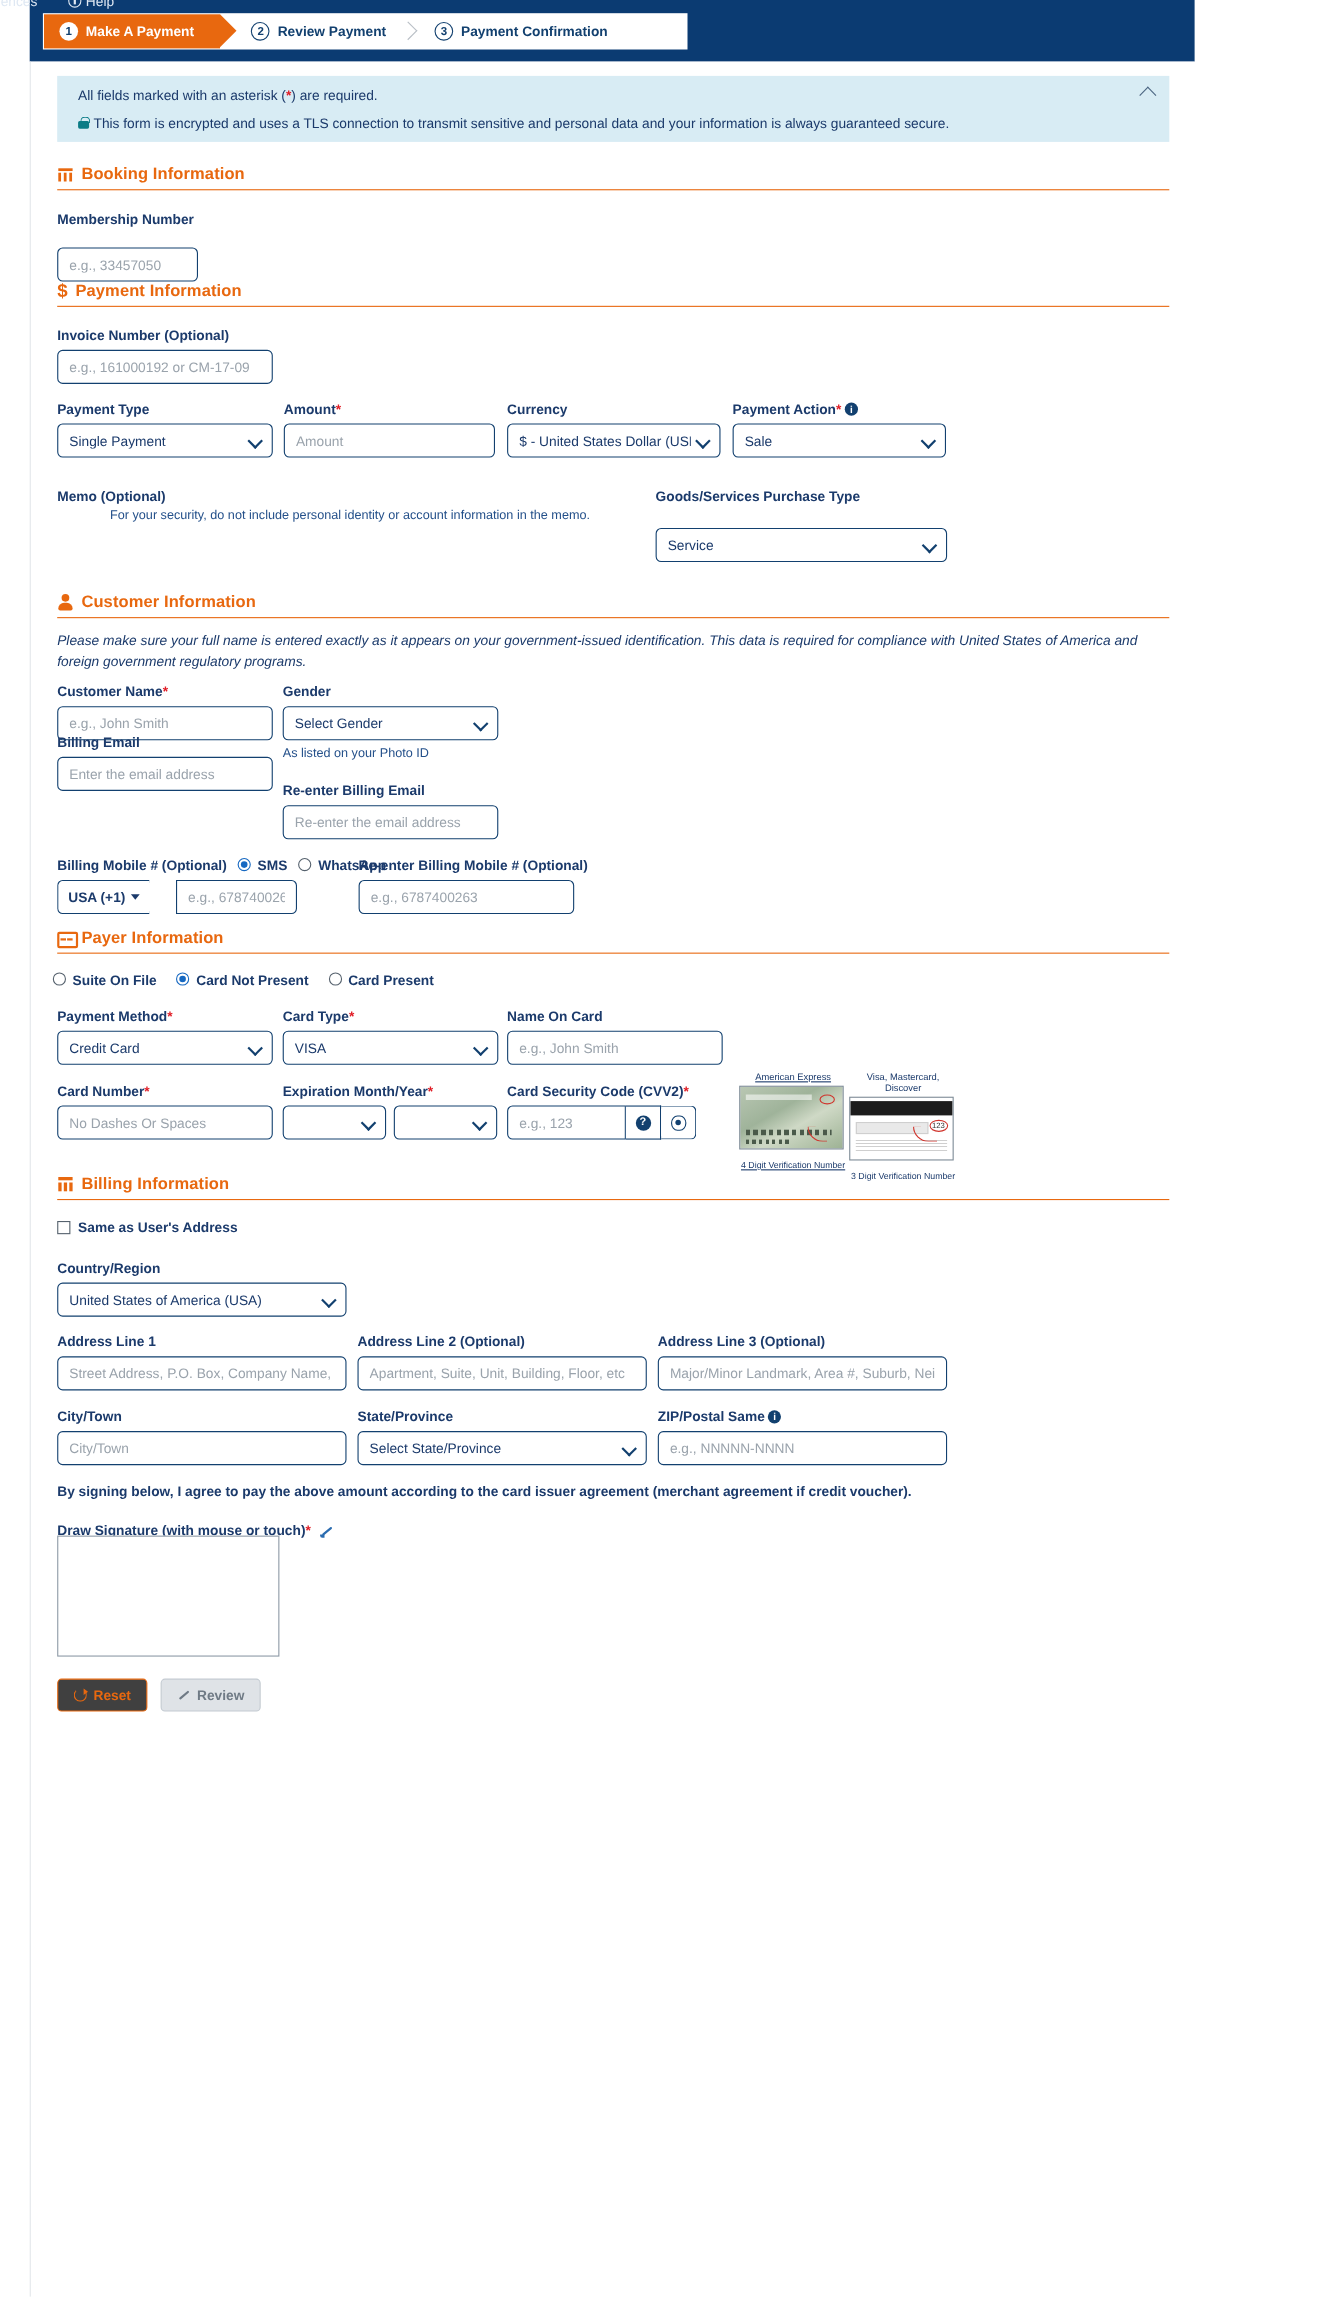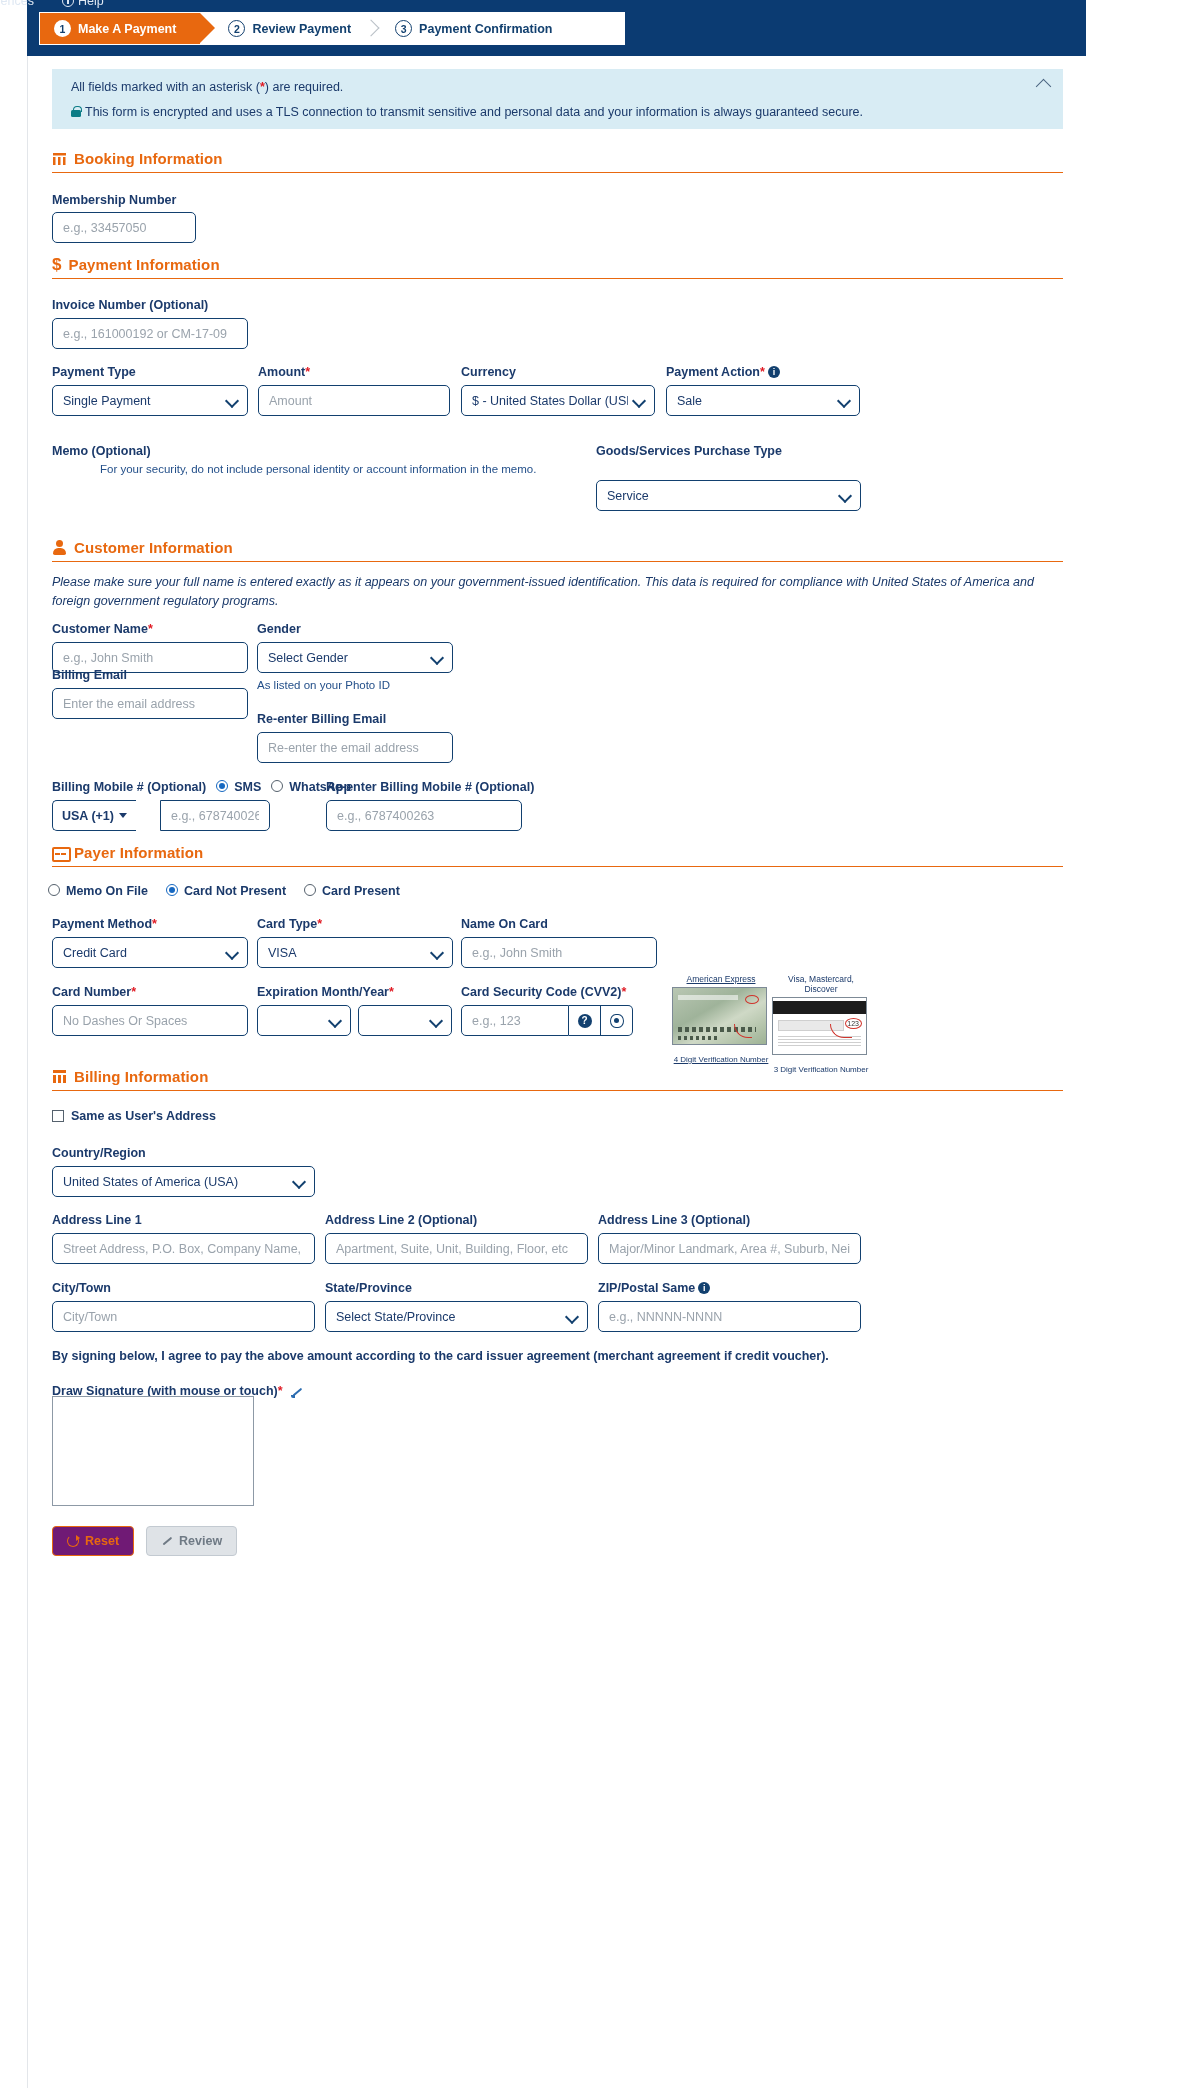--- a/index.html
+++ b/index.html
@@ -205,21 +205,21 @@
     width:202px; height:110px; border:1px solid #8d99a6; background:#fff;
   }
 
   
   .btn {
     display:inline-flex; align-items:center; gap:6px;
     height:30px; padding:0 14px; border-radius:4px;
     font-size:12.5px; font-weight:600; cursor:pointer;
     font-family:"Liberation Sans", sans-serif;
   }
-  .btn-reset { background:#701a75; border:1px solid #e8680f; color:#e8680f; }
+  .btn-reset { background:#404040; border:1px solid #e8680f; color:#e8680f; }
   .btn-review { background:#dfe3e7; border:1px solid #c3cad1; color:#6f7a85; }
 
   
   .i-circ {
     display:inline-block; width:12px; height:12px; border-radius:50%;
     background:#12406f; color:#fff; font-size:9px; font-weight:700;
     text-align:center; line-height:12px; vertical-align:1px; margin-left:3px;
     font-style:normal;
   }
 
@@ -390,21 +390,21 @@
 <div class="sec" style="top:150px;">
   <div class="sec-title">
     <span class="sec-ico ico-building"></span>
     <span>Booking Information</span>
   </div>
   <div class="sec-rule"></div>
 </div>
 
 <div style="position:absolute;left:52px;top:193px;width:260px;">
   <div class="fl">Membership Number</div>
-  <input class="ctl" style="margin-top: 5px; width: 144px;" placeholder="e.g., 33457050">
+  <input class="ctl" style="margin-top: 18px; width: 128px;" placeholder="e.g., 33457050">
 </div>
 
 <div class="sec" style="top:256px;">
   <div class="sec-title">
     <span class="dollar-ico">$</span>
     <span>Payment Information</span>
   </div>
   <div class="sec-rule"></div>
 </div>
 
@@ -530,21 +530,21 @@
   <div class="sec-title">
     <span class="sec-ico ico-card"></span>
     <span>Payer Information</span>
   </div>
   <div class="sec-rule"></div>
 </div>
 
 <div style="position:absolute;left:48px;top:884px;display:flex;align-items:center;gap:18px;">
   <span class="rad">
     <span class="rdot"></span>
-    <span>Memo On File</span>
+    <span>Suite On File</span>
   </span>
   <span class="rad">
     <span class="rdot on"></span>
     <span>Card Not Present</span>
   </span>
   <span class="rad">
     <span class="rdot"></span>
     <span>Card Present</span>
   </span>
 </div>

